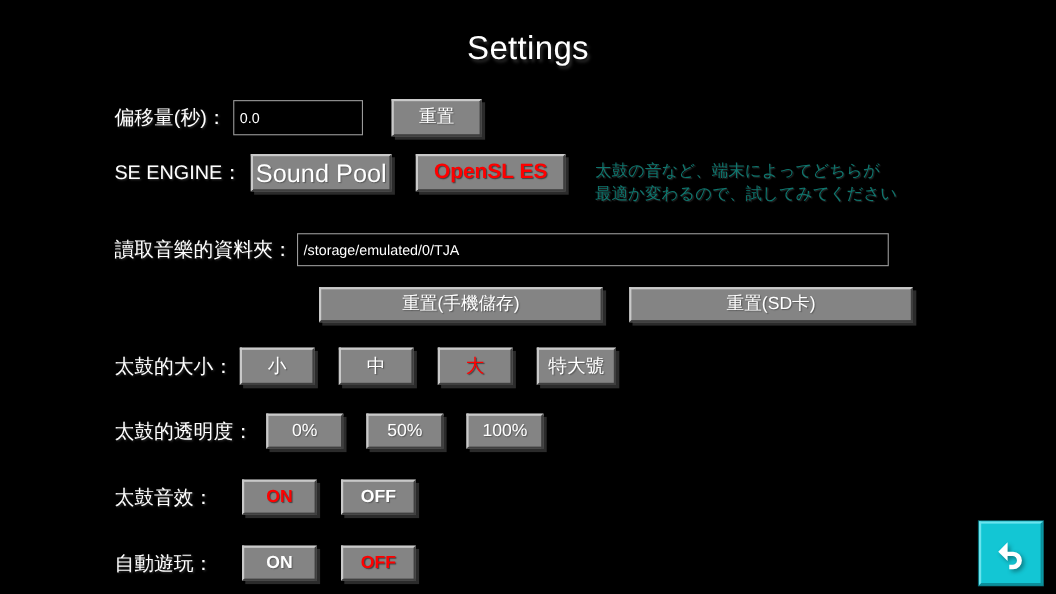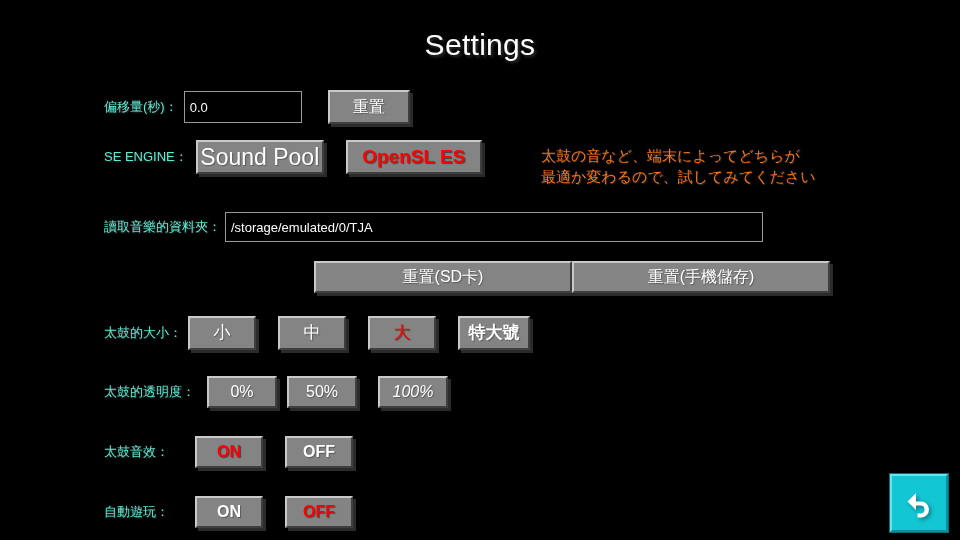--- a/index.html
+++ b/index.html
@@ -40,22 +40,22 @@
     letter-spacing: 0.3px;
   }
 
   
   .row {
     position: absolute;
     display: flex;
     align-items: center;
   }
   .row-label {
-    color: #5eead4;
-    font-size: 13px;
+    color: #ffffff;
+    font-size: 18px;
     line-height: 22px;
     white-space: nowrap;
     text-shadow: 1px 1px 2px rgba(110,110,110,0.5);
   }
 
   
   .btn {
     position: relative;
     display: inline-flex;
     align-items: center;
@@ -78,42 +78,42 @@
   .btn.sel {
     color: #ff0000;
     text-shadow: 1px 1px 1px rgba(0,0,0,0.5);
   }
 
   .btn-reset-offset { width: 82px; height: 34px; }
   .btn-engine       { width: 128px; height: 34px; font-size: 23px; }
   .btn-engine-alt   { width: 136px; height: 34px; font-size: 19px; font-weight: bold; }
   .btn-reset-wide   { width: 258px; height: 32px; font-size: 16px; }
   .btn-size         { width: 68px; height: 34px; font-size: 17px; }
-  .btn-size-xl      { width: 72px; height: 34px; font-size: 17px; font-weight: bold; }
+  .btn-size-xl      { width: 72px; height: 34px; font-size: 17px; }
   .btn-opacity      { width: 70px; height: 32px; font-size: 16px; }
   .btn-onoff        { width: 68px; height: 32px; font-size: 16px; font-weight: bold; }
 
   
   .text-input {
     box-sizing: border-box;
     background: #000000;
     color: #ffffff;
     border: 1px solid #9a9a9a;
     font-family: "Liberation Sans", "DejaVu Sans", sans-serif;
     font-size: 13px;
     padding: 0 5px;
     outline: none;
   }
   .input-offset { width: 118px; height: 32px; }
   .input-path   { width: 538px; height: 30px; }
 
   
   .hint {
     position: absolute;
-    color: #f97316;
+    color: #0f766e;
     font-size: 15px;
     line-height: 21px;
     white-space: pre;
     text-shadow: 1px 1px 1px rgba(100,100,100,0.4);
   }
 
   
   .back-btn {
     position: absolute;
     width: 54px;
@@ -151,37 +151,37 @@
   </div>
   <div class="hint" style="left:541px; top:145px;">太鼓の音など、端末によってどちらが</div>
   <div class="hint" style="left:541px; top:166px;">最適か変わるので、試してみてください</div>
 
   <div class="row" style="left:104px; top:212px;">
     <span class="row-label">讀取音樂的資料夾：</span>
     <input class="text-input input-path" style="margin-left: 4px;" value="/storage/emulated/0/TJA">
   </div>
 
   <div class="row" style="left:290px; top:261px;">
+    <div class="btn btn-reset-wide">重置(手機儲存)</div>
     <div class="btn btn-reset-wide" style="margin-left:24px;">重置(SD卡)</div>
-    <div class="btn btn-reset-wide">重置(手機儲存)</div>
   </div>
 
   <div class="row" style="left:104px; top:316px;">
     <span class="row-label">太鼓的大小：</span>
     <div class="btn btn-size" style="margin-left:6px;">小</div>
     <div class="btn btn-size" style="margin-left:22px;">中</div>
     <div class="btn btn-size sel" style="margin-left:22px;">大</div>
     <div class="btn btn-size-xl" style="margin-left:22px;">特大號</div>
   </div>
 
   <div class="row" style="left:104px; top:376px;">
     <span class="row-label">太鼓的透明度：</span>
     <div class="btn btn-opacity" style="margin-left:12px;">0%</div>
-    <div class="btn btn-opacity" style="margin-left:10px;">50%</div>
-    <div class="btn btn-opacity" style="margin-left:21px;font-style:italic;">100%</div>
+    <div class="btn btn-opacity" style="margin-left:21px;">50%</div>
+    <div class="btn btn-opacity" style="margin-left:21px;">100%</div>
   </div>
 
   <div class="row" style="left:104px; top:436px;">
     <span class="row-label">太鼓音效：</span>
     <div class="btn btn-onoff sel" style="margin-left:26px;">ON</div>
     <div class="btn btn-onoff" style="margin-left:22px;">OFF</div>
   </div>
 
   <div class="row" style="left:104px; top:496px;">
     <span class="row-label">自動遊玩：</span>

